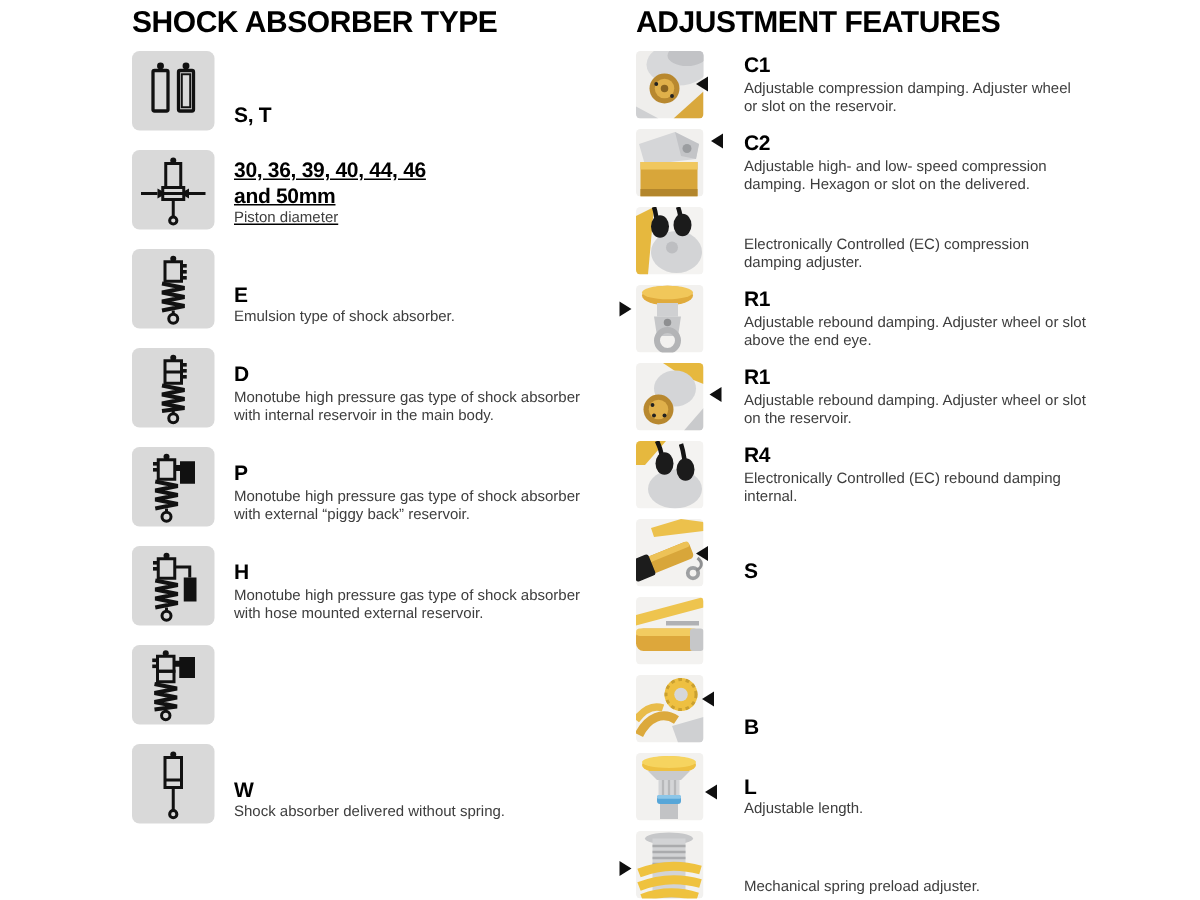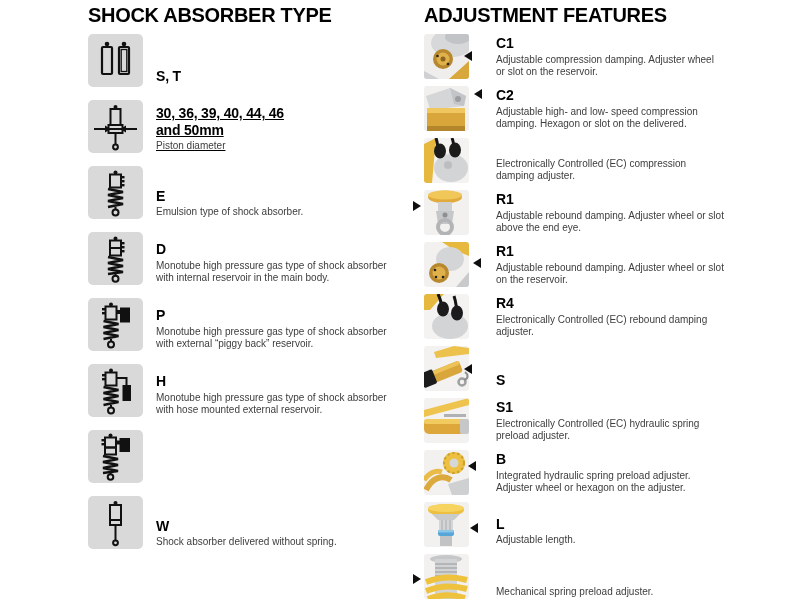--- a/index.html
+++ b/index.html
@@ -323,21 +323,21 @@
           <polygon points="0,0 20,0 6,16 0,16" fill="#e6b83e"></polygon>
           <ellipse cx="26" cy="32" rx="18" ry="13" fill="#d3d4d6"></ellipse>
           <path d="M14 0 C17 6 17 9 18 13" stroke="#141414" stroke-width="3" fill="none"></path>
           <path d="M30 2 C32 8 32 12 33 16" stroke="#141414" stroke-width="3" fill="none"></path>
           <ellipse cx="19" cy="15" rx="6" ry="7.5" fill="#1b1b1b"></ellipse>
           <ellipse cx="33" cy="19" rx="6" ry="7.5" fill="#1b1b1b"></ellipse>
         </svg>
       </div>
       <div class="txt">
         <div class="code">R4</div>
-        <div class="desc">Electronically Controlled (EC) rebound damping adjuster.</div>
+        <div class="desc">Electronically Controlled (EC) rebound damping internal.</div>
       </div>
     </div>
 
     <div class="entry">
       <div class="thumb thumb-photo">
         <svg width="45" height="45" viewBox="0 0 45 45">
           <rect width="45" height="45" fill="#f3f2f0"></rect>
           <polygon points="10,6 30,0 45,2 45,8 12,12" fill="#ecc14c"></polygon>
           <circle cx="38" cy="36" r="3.5" fill="none" stroke="#9ea0a2" stroke-width="2.5"></circle>
           <path d="M41 26 C45 29 44 33 40 34" stroke="#8f9092" stroke-width="2" fill="none"></path>
@@ -358,42 +358,37 @@
       <div class="thumb thumb-photo">
         <svg width="45" height="45" viewBox="0 0 45 45">
           <rect width="45" height="45" fill="#f3f2f0"></rect>
           <polygon points="0,12 45,0 45,7 0,19" fill="#eec44e"></polygon>
           <rect x="20" y="16" width="22" height="3" fill="#b0b1b4"></rect>
           <rect x="0" y="21" width="41" height="15" rx="5" fill="#dda73b"></rect>
           <rect x="0" y="21" width="41" height="5" rx="2.5" fill="#f2cb60"></rect>
           <rect x="36" y="21" width="9" height="15" rx="2" fill="#c6c7c9"></rect>
         </svg>
       </div>
-      <div class="txt">
-        <div class="code">S1</div>
-        <div class="desc">Electronically Controlled (EC) hydraulic spring preload adjuster.</div>
-      </div>
     </div>
 
     <div class="entry">
       <div class="thumb thumb-photo">
         <svg width="45" height="45" viewBox="0 0 45 45">
           <rect width="45" height="45" fill="#f2f1ef"></rect>
           <polygon points="24,34 45,28 45,45 28,45" fill="#cfd0d2"></polygon>
           <path d="M2 40 C8 28 18 24 27 30" stroke="#dca93c" stroke-width="6" fill="none"></path>
           <path d="M0 30 C6 22 12 20 18 22" stroke="#e9bc4a" stroke-width="5" fill="none"></path>
           <circle cx="30" cy="13" r="11" fill="#eec041"></circle>
           <circle cx="30" cy="13" r="10" fill="none" stroke="#caa02f" stroke-width="2" stroke-dasharray="2.5 2.5"></circle>
           <circle cx="30" cy="13" r="4.5" fill="#d6d7d9"></circle>
         </svg>
         <div class="ptr ptr-left" style="right:-7px;top:11px;"></div>
       </div>
       <div class="txt">
         <div class="code">B</div>
-        <div class="desc">Integrated hydraulic spring preload adjuster. Adjuster wheel or hexagon on the adjuster.</div>
       </div>
     </div>
 
     <div class="entry">
       <div class="thumb thumb-photo">
         <svg width="45" height="45" viewBox="0 0 45 45">
           <rect width="45" height="45" fill="#f2f1ef"></rect>
           <ellipse cx="22" cy="8" rx="18" ry="6" fill="#eec041"></ellipse>
           <ellipse cx="22" cy="6" rx="18" ry="4" fill="#f6d45f"></ellipse>
           <polygon points="8,12 36,12 30,18 14,18" fill="#c9cacc"></polygon>

